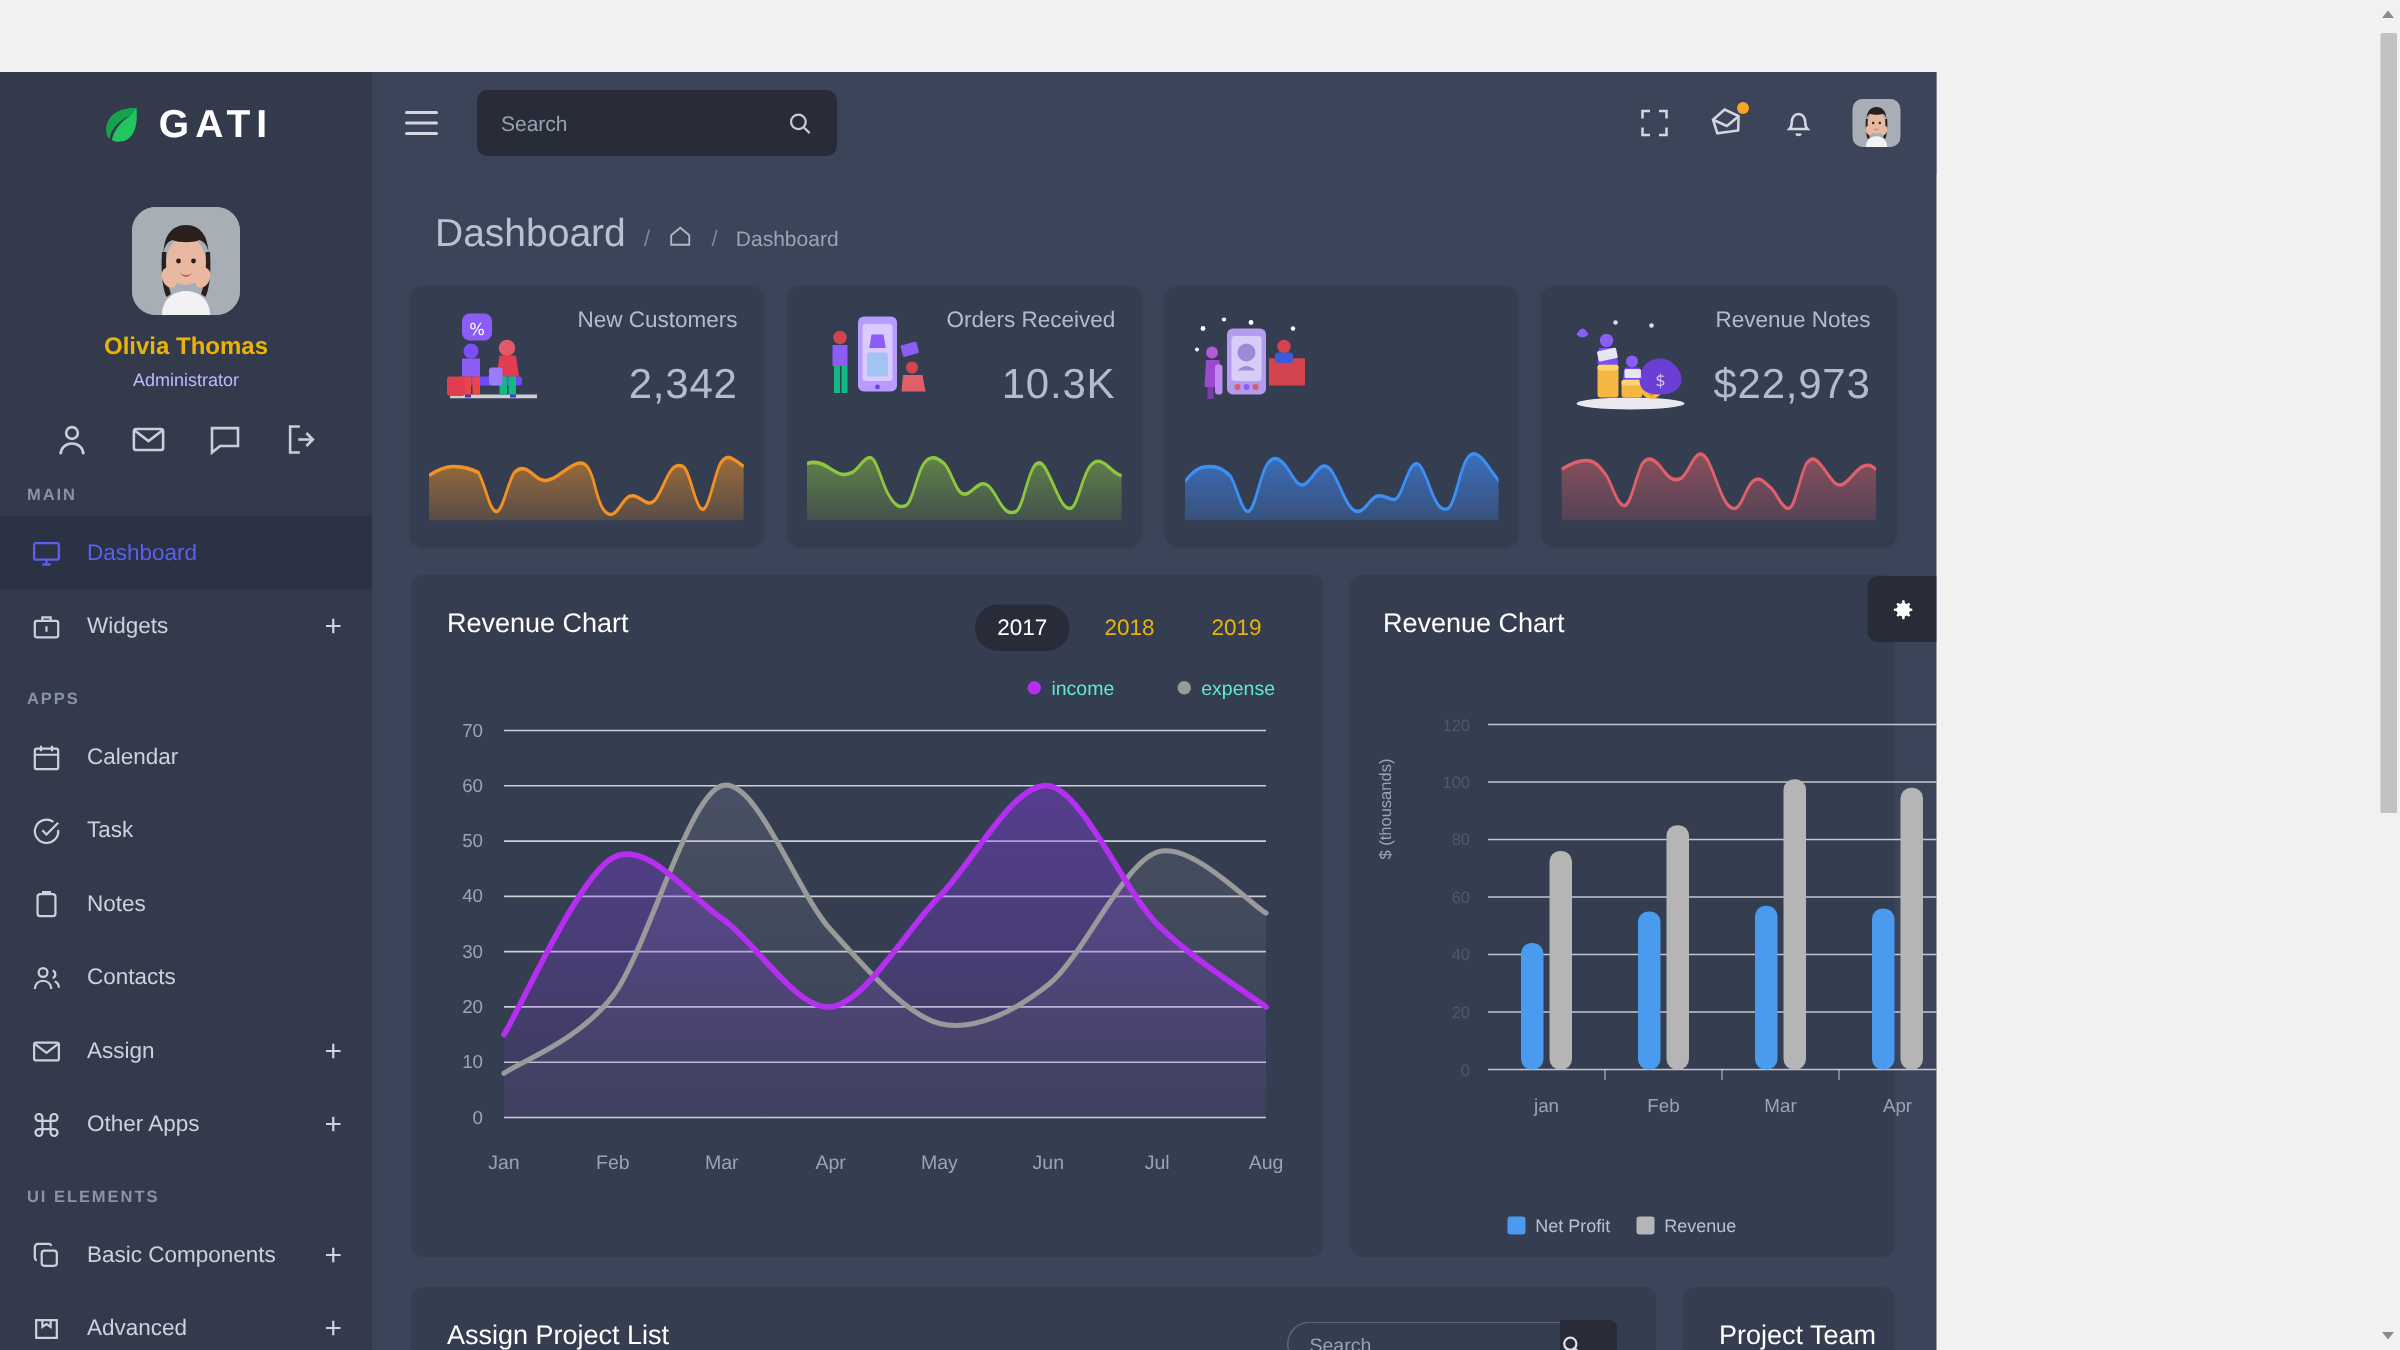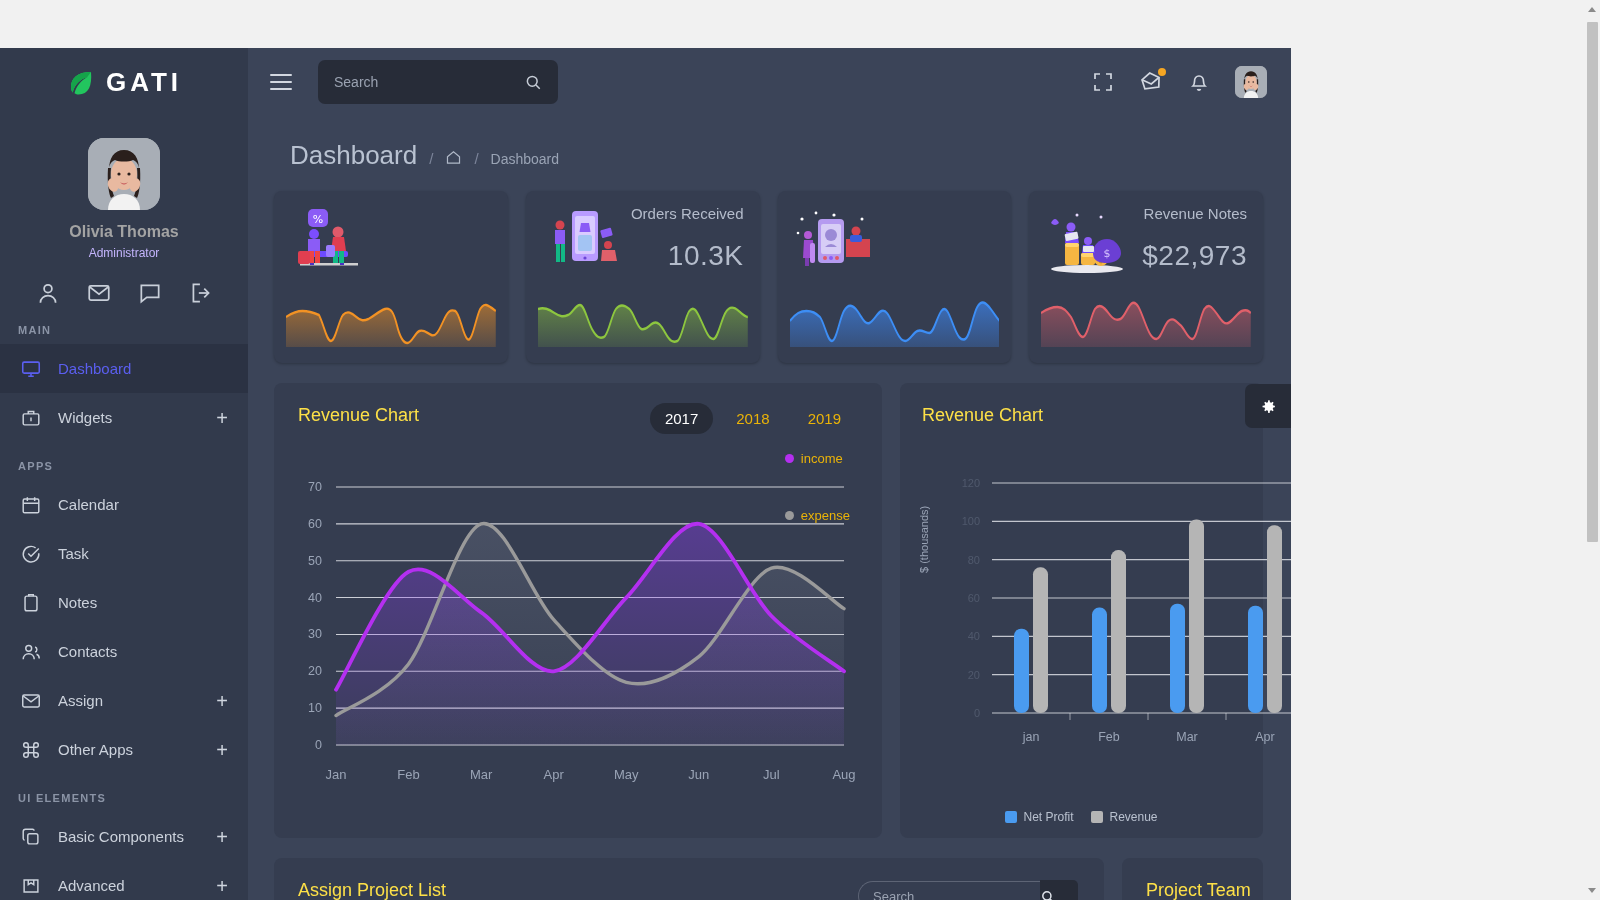--- a/index.html
+++ b/index.html
@@ -36,21 +36,21 @@
   }
   .profile { padding: 22px 0 0; text-align: center; }
   .avatar-lg {
     width: 72px; height: 72px; border-radius: 16px;
     margin: 0 auto; overflow: hidden;
     background: linear-gradient(160deg,#aeb3ba,#8d949d);
     position: relative;
   }
   .face { position: absolute; inset: 0; }
   .profile-name {
-    margin-top: 13px; color: #a3a3a3; font-size: 16px; font-weight: 700;
+    margin-top: 13px; color: #eab308; font-size: 16px; font-weight: 700;
   }
   .profile-role { margin-top: 5px; color: #c4b5fd; font-size: 12px; }
   .profile-actions {
     margin-top: 20px; display: flex; justify-content: space-around;
     padding: 0 22px 0 22px;
   }
   .profile-actions .pa { width: 26px; height: 26px; color: #c9cfd9; }
   .nav-section {
     color: #8b94a6; font-size: 11px; font-weight: 700; letter-spacing: 1.3px;
     padding: 18px 0 8px 18px;
@@ -122,31 +122,31 @@
   .stat-top { display: flex; padding: 14px 16px 0 12px; }
   .stat-illus { width: 92px; height: 78px; flex: 0 0 92px; }
   .stat-texts { margin-left: auto; text-align: right; }
   .stat-label { color: #b4bccb; font-size: 15px; }
   .stat-value { color: #b4bccb; font-size: 28px; margin-top: 18px; letter-spacing: .5px; }
   .spark { position: absolute; left: 12px; right: 12px; bottom: 16px; height: 56px; }
 
   
   .charts { display: flex; gap: 18px; padding: 20px 28px 0 26px; }
   .panel { background: #353d50; border-radius: 8px; position: relative; }
-  .panel-title { color: #fde047; font-size: 18px; }
+  .panel-title { color: #ffffff; font-size: 18px; }
   .panel-a { flex: 0 0 608px; height: 455px; padding: 22px 0 0 24px; }
   .panel-b { flex: 1; height: 455px; padding: 22px 0 0 22px; }
   .year-tabs { position: absolute; right: 26px; top: 20px; display: flex; gap: 8px; }
   .ytab {
     padding: 7px 15px; border-radius: 16px; font-size: 15px; color: #eab308;
   }
   .ytab.active { background: #272c38; color: #ffffff; }
   .legend-line {
     position: absolute; right: 32px; top: 68px;
-    display: flex; gap: 42px; font-size: 13px; color: #eab308; flex-direction: column;
+    display: flex; gap: 42px; font-size: 13px; color: #5eead4;
   }
   .legend-line .li { display: flex; align-items: center; gap: 7px; }
   .bullet { width: 9px; height: 9px; border-radius: 50%; }
   .legend-bars {
     position: absolute; left: 0; right: 0; bottom: 14px;
     display: flex; justify-content: center; gap: 18px;
     font-size: 12px; color: #b9c1cf;
   }
   .legend-bars .li { display: flex; align-items: center; gap: 6px; }
   .swatch { width: 12px; height: 12px; border-radius: 2px; }
@@ -454,20 +454,24 @@
               <circle cx="28" cy="29" r="5" fill="#7c4dff"></circle>
               <path d="M22 34h12v12H22z" fill="#8b5cf6"></path>
               <path d="M23 46h5v12h-5zM29 46h5v12h-5z" fill="#ef4444"></path>
               <circle cx="52" cy="27" r="5.5" fill="#e05a6a"></circle>
               <path d="M47 32h11l2 14H45z" fill="#e03e50"></path>
               <path d="M47 46h5v12h-5zM53 46h5v12h-5z" fill="#12b886"></path>
               <rect x="12" y="46" width="12" height="13" rx="2" fill="#e03e50"></rect>
               <rect x="40" y="40" width="9" height="12" rx="2" fill="#9b7bff"></rect>
             </svg>
           </span>
+          <div class="stat-texts">
+            <div class="stat-label">New Customers</div>
+            <div class="stat-value">2,342</div>
+          </div>
         </div>
         <div class="spark">
           <svg viewBox="0 0 280 56" preserveAspectRatio="none" width="100%" height="100%">
             <defs>
                 <linearGradient id="g0" x1="0" y1="0" x2="0" y2="1">
               <stop offset="0" stop-color="#f29224" stop-opacity=".55"></stop>
               <stop offset="1" stop-color="#f29224" stop-opacity=".18"></stop>
                 </linearGradient>
               </defs>
             <path d="M0,26 C8,22 14,20 22,20 C32,20 38,22 44,24 C50,32 54,50 60,50 C66,50 70,30 76,24 C82,19 88,22 94,26 C100,30 104,30 110,28 C118,25 124,20 132,18 C140,16 144,22 148,34 C152,46 156,52 162,52 C168,52 172,42 178,40 C184,38 188,42 194,44 C200,46 204,40 210,30 C216,20 220,18 226,20 C232,22 236,44 242,48 C248,52 252,32 258,20 C264,10 270,14 280,20 L280,56 L0,56 Z" fill="url(#g0)"></path>

